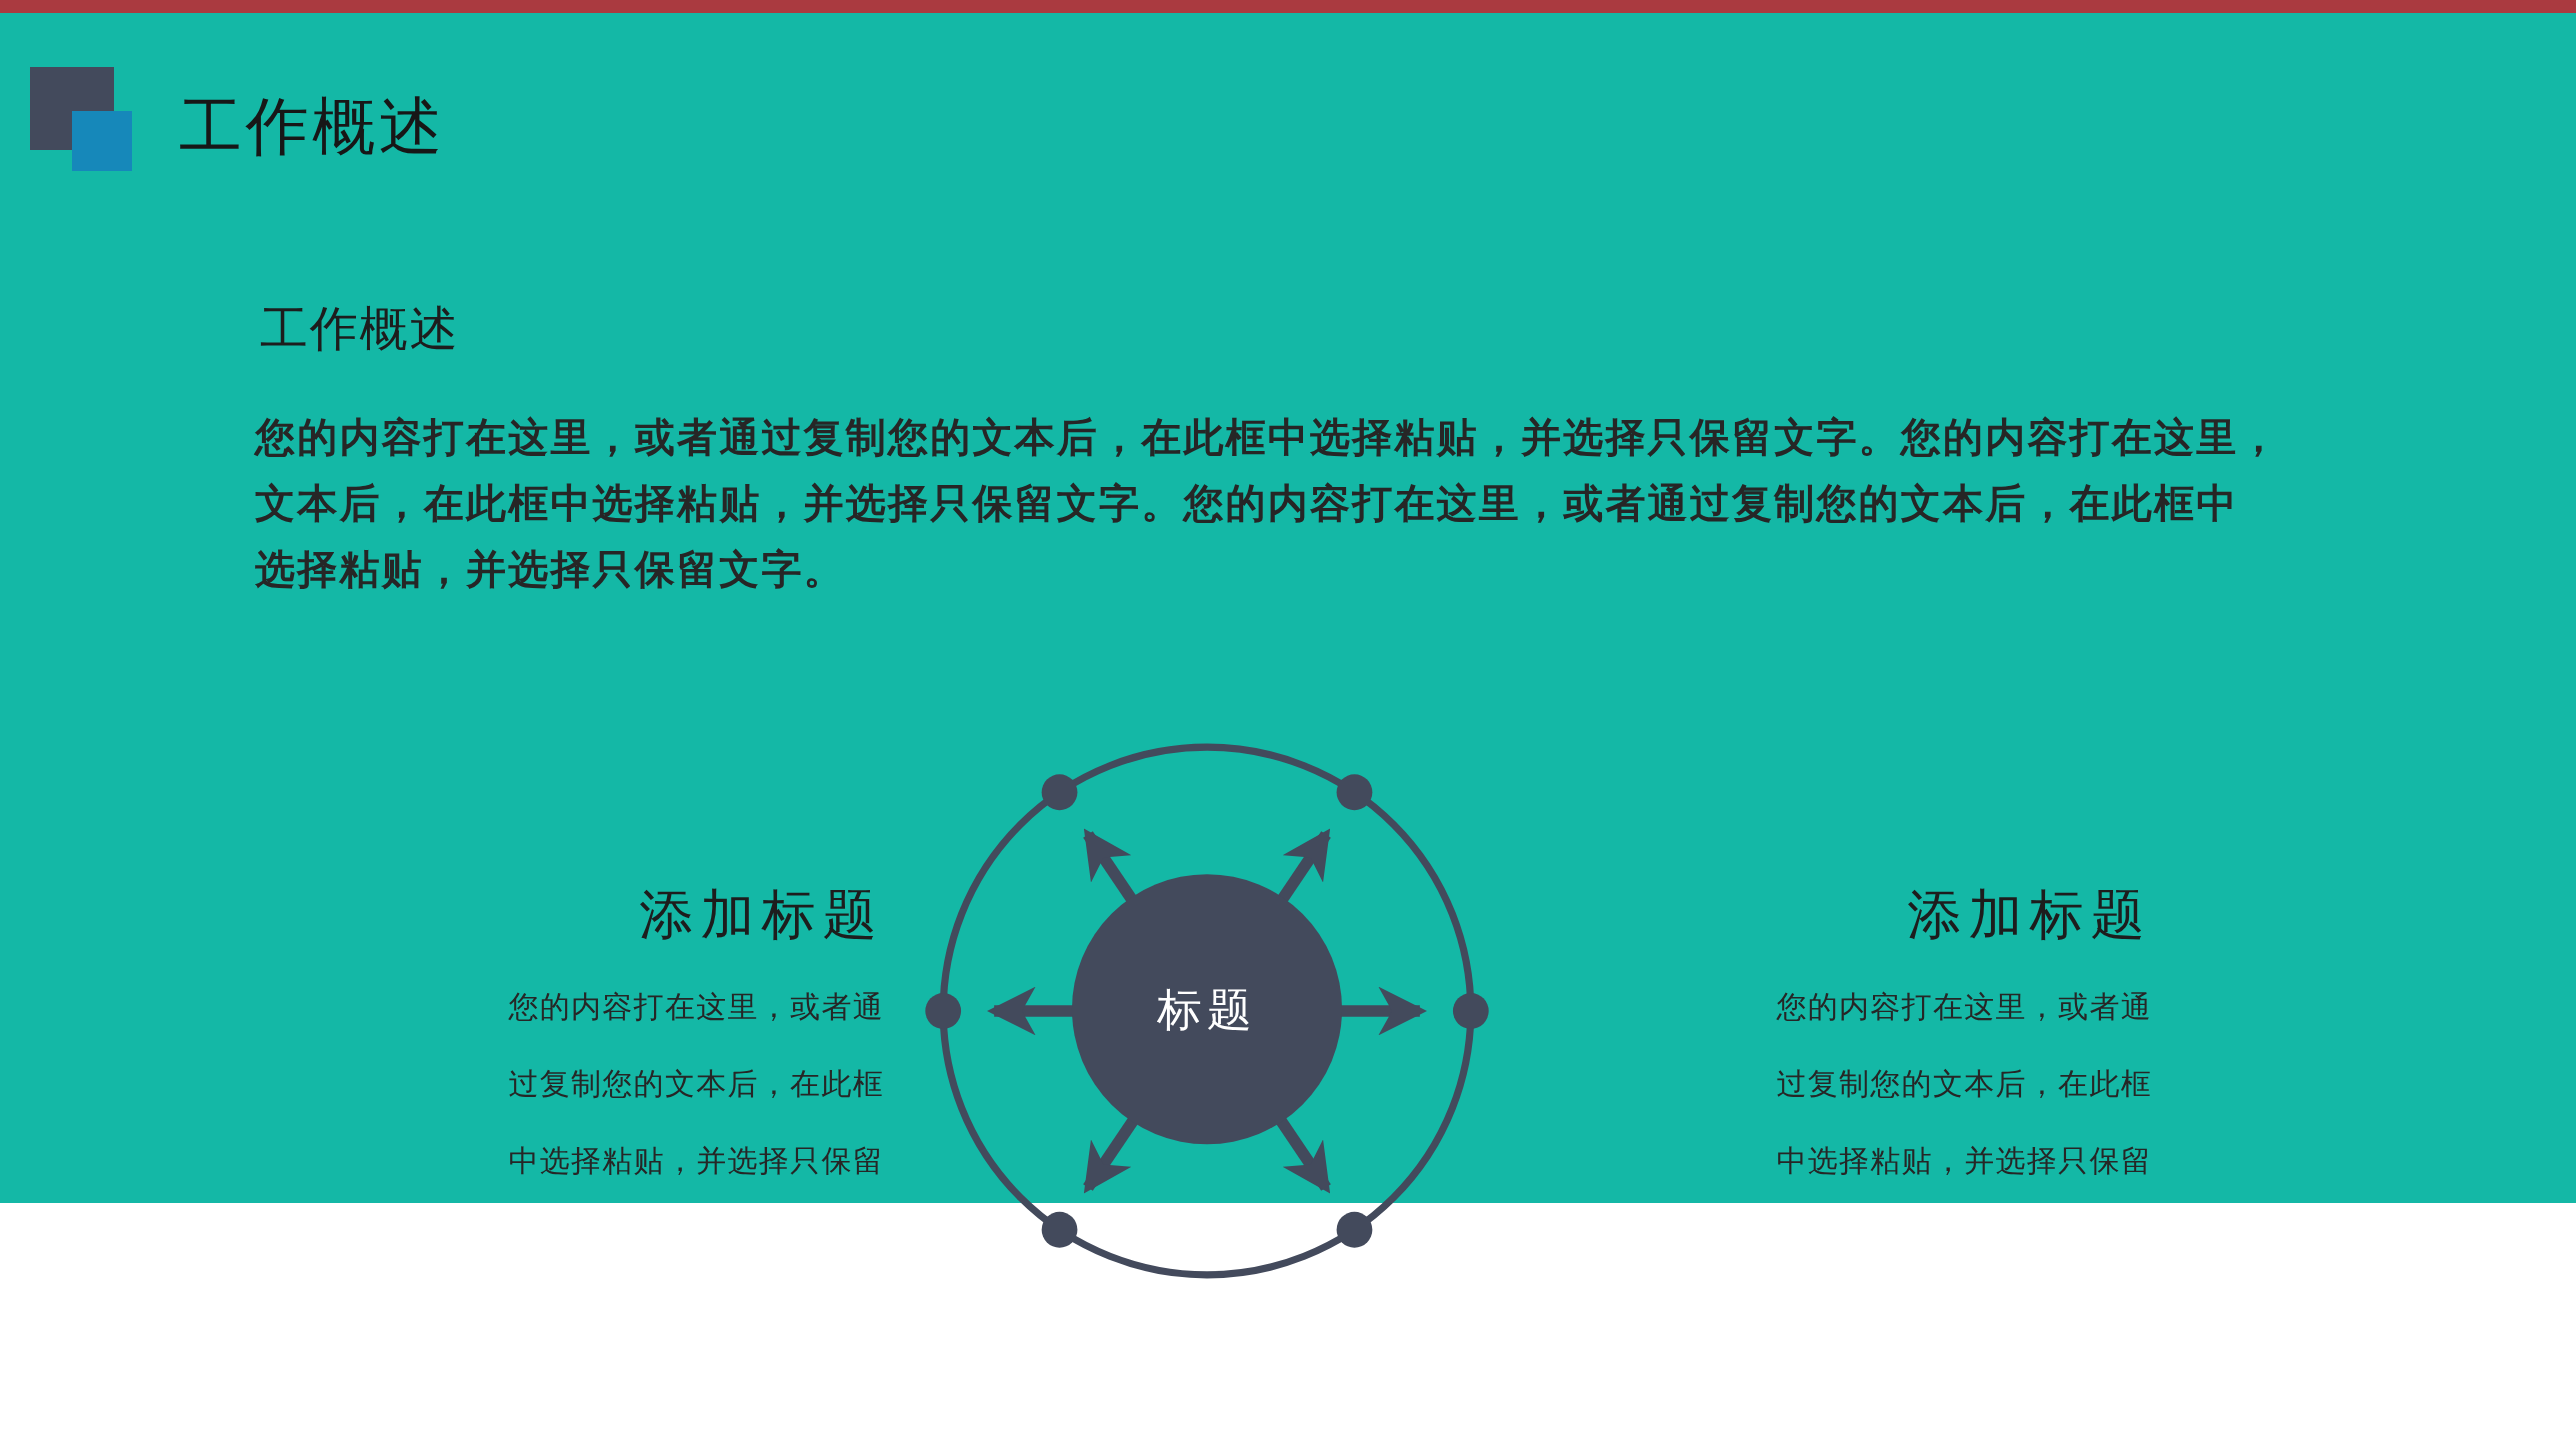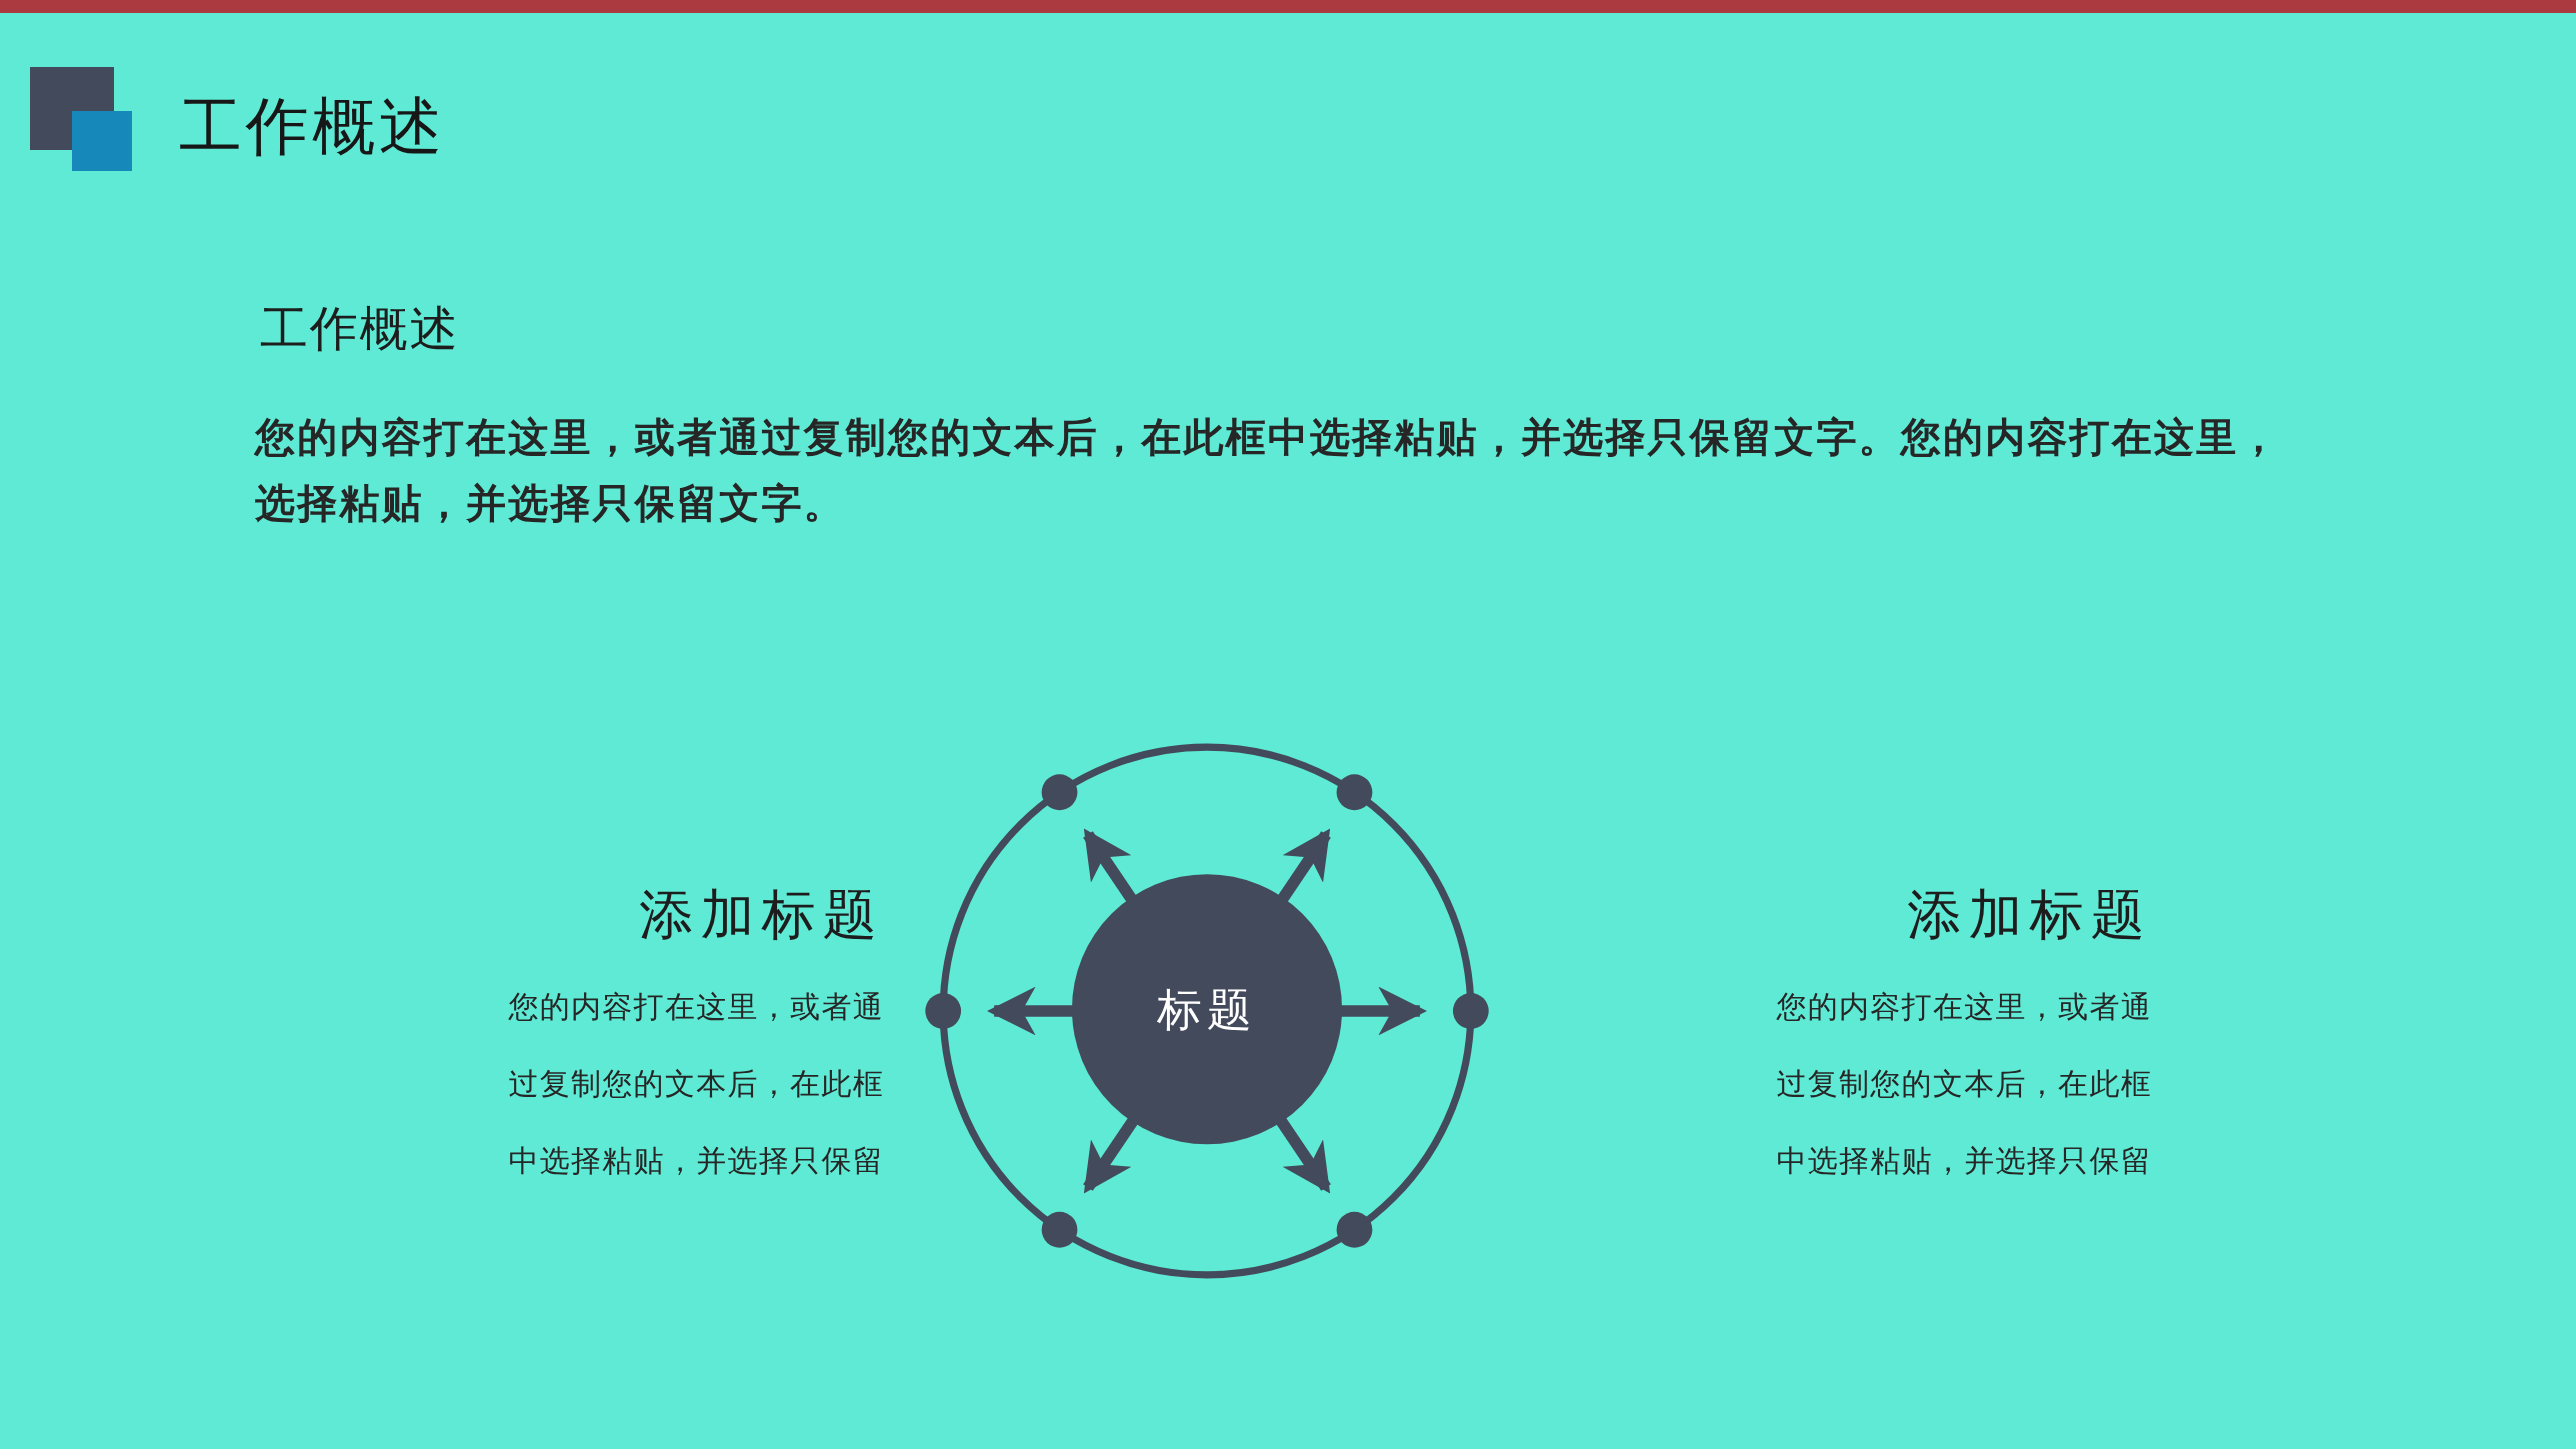--- a/index.html
+++ b/index.html
@@ -5,21 +5,21 @@
   :root{
     --accent-red:#aa3a40;
     --navy:#434a5c;
     --blue:#1688ba;
     --text:#262626;
     --title-text:#171717;
   }
   html,body{margin:0;padding:0;background:#ffffff;}
   body{width:2576px;height:1449px;position:relative;overflow:hidden;
        font-family:"Liberation Sans","DejaVu Sans",sans-serif;}
-  .slide{position:absolute;left:0;top:0;width:2576px;height:1449px;background:#5eead4;}
+  .slide{position:absolute;left:0;top:0;width:2576px;height:1203px;background:#14b8a6;}
 
   .top-bar{position:absolute;left:0;top:0;width:2576px;height:13.4px;background:var(--accent-red);}
 
   .logo-dark{position:absolute;left:30px;top:67px;width:84px;height:83px;background:var(--navy);}
   .logo-blue{position:absolute;left:72px;top:111px;width:60px;height:60px;background:var(--blue);}
 
   .page-title{position:absolute;left:179px;top:89px;font-size:63px;line-height:75px;
               letter-spacing:3.6px;font-weight:500;color:var(--title-text);white-space:nowrap;}
 
   .section-heading{position:absolute;left:260px;top:299px;font-size:48px;line-height:59px;
@@ -53,20 +53,21 @@
 
   <div class="logo-dark"></div>
   <div class="logo-blue"></div>
 
   <div class="page-title">工作概述</div>
 
   <div class="section-heading">工作概述</div>
 
   <div class="paragraph">
     <div class="pline">您的内容打在这里，或者通过复制您的文本后，在此框中选择粘贴，并选择只保留文字。您的内容打在这里，</div>
+    <div class="pline">文本后，在此框中选择粘贴，并选择只保留文字。您的内容打在这里，或者通过复制您的文本后，在此框中</div>
     <div class="pline">选择粘贴，并选择只保留文字。</div>
   </div>
 
   <svg class="diagram-svg" viewBox="0 0 700 700">
     <defs>
       <marker id="arrowhead" viewBox="0 0 10 10" refX="8.5" refY="5" markerWidth="4.2" markerHeight="4.2" orient="auto">
         <path d="M0,0 L10,5 L0,10 L2.8,5 Z" fill="#434a5c"></path>
       </marker>
     </defs>
 

